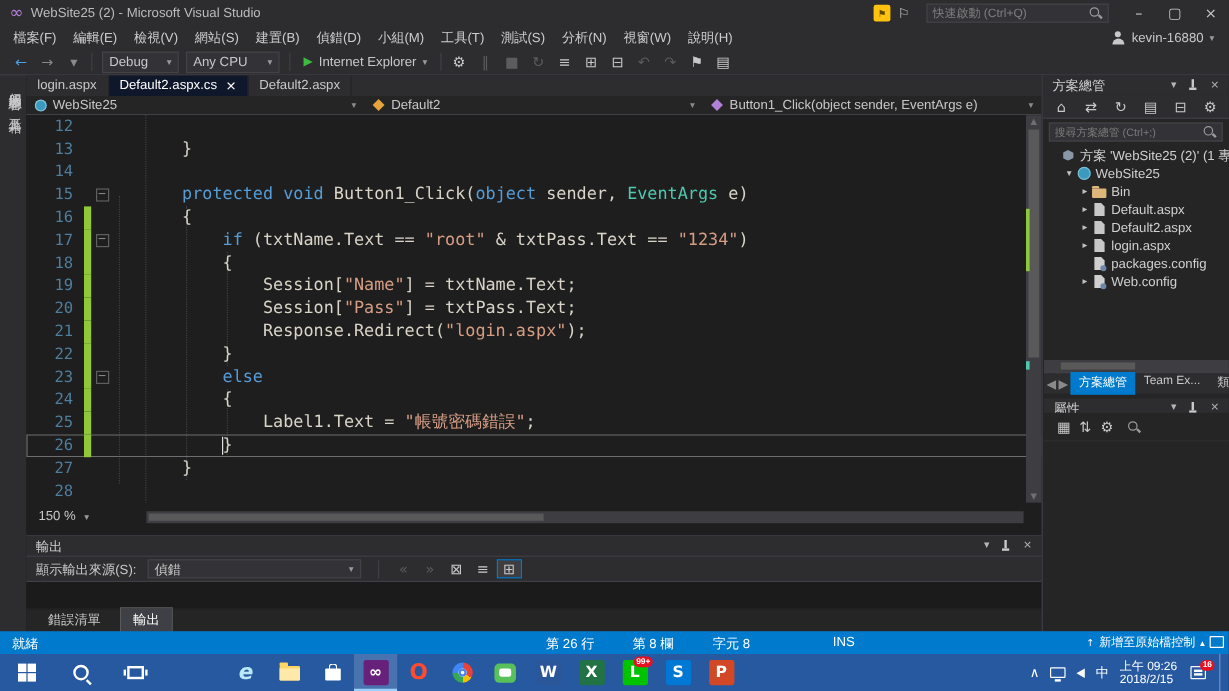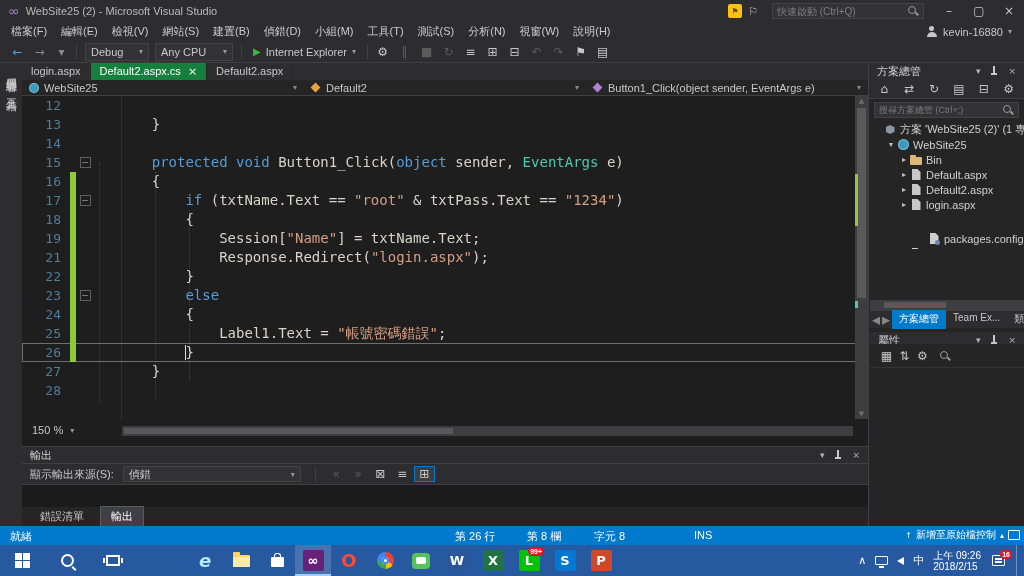--- a/index.html
+++ b/index.html
@@ -44,21 +44,21 @@
 
 
 .leftstrip{position:absolute;left:0;top:63px;width:22px;height:463px;background:#2d2d30}
 #strip-items{display:flex;flex-direction:column;align-items:center;gap:16px;padding-top:6px}
 .vtab{writing-mode:vertical-rl;font-size:11px;color:#c8c8c8;letter-spacing:1px}
 
 
 .center{position:absolute;left:22px;top:63px;width:846px;height:463px;background:#1e1e1e}
 .doctabs{position:absolute;left:0;top:0;right:0;height:17px;background:#2d2d30;display:flex}
 .dtab{padding:2px 9px 3px;font-size:11px;color:#c8c8c8;display:flex;gap:7px;align-items:center;border-right:1px solid #252528}
-.dtab.on{background:#15803d;color:#fff}
+.dtab.on{background:#0f172a;color:#fff}
 .tclose{font-size:11px;color:#fff}
 .breadcrumb{position:absolute;left:0;top:17px;right:0;height:16px;background:#252526;border-bottom:1px solid #3f3f46;display:flex}
 .bc{flex:1;display:flex;align-items:center;gap:5px;font-size:11px;color:#c8c8c8;padding:0 7px;overflow:hidden;white-space:nowrap}
 .bcarrow{margin-left:auto;font-size:8px;color:#8a8a8a}
 .bci{width:10px;height:10px;position:relative;flex:none}
 .bc-globe::before{content:"";position:absolute;inset:0;border-radius:50%;background:#3a9bbf;box-shadow:inset 0 0 0 1px rgba(255,255,255,.4)}
 .bc-class::before{content:"";position:absolute;left:1px;top:1px;width:7px;height:7px;background:#e8a33d;transform:rotate(45deg)}
 .bc-method::before{content:"";position:absolute;left:1px;top:1px;width:7px;height:7px;background:#b180d7;transform:rotate(45deg)}
 .codewrap{position:absolute;left:0;top:33px;right:0;height:323px;background:#1e1e1e}
 .guide{position:absolute;width:0;border-left:1px dotted #3f3f46}
@@ -348,20 +348,26 @@
             <span class="fold"></span>
             <span class="ct"><span class="c-p">        {</span></span>
           </div>
           <div class="cl">
             <span class="ln">19</span>
             <span class="chg on"></span>
             <span class="fold"></span>
             <span class="ct"><span class="c-p">            Session[</span><span class="c-s">"Name"</span><span class="c-p">] = txtName.Text;</span></span>
           </div>
           <div class="cl">
+            <span class="ln">20</span>
+            <span class="chg on"></span>
+            <span class="fold"></span>
+            <span class="ct"><span class="c-p">            Session[</span><span class="c-s">"Pass"</span><span class="c-p">] = txtPass.Text;</span></span>
+          </div>
+          <div class="cl">
             <span class="ln">21</span>
             <span class="chg on"></span>
             <span class="fold"></span>
             <span class="ct"><span class="c-p">            Response.Redirect(</span><span class="c-s">"login.aspx"</span><span class="c-p">);</span></span>
           </div>
           <div class="cl">
             <span class="ln">22</span>
             <span class="chg on"></span>
             <span class="fold"></span>
             <span class="ct"><span class="c-p">        }</span></span>
@@ -498,21 +504,21 @@
         <div class="trow" style="padding-left: 30px;">
           <span class="arr glyph">▸</span>
           <span class="ti i-page"></span>
           <span class="tlabel">Default2.aspx</span>
         </div>
         <div class="trow" style="padding-left: 30px;">
           <span class="arr glyph">▸</span>
           <span class="ti i-page"></span>
           <span class="tlabel">login.aspx</span>
         </div>
-        <div class="trow" style="padding-left: 48px; margin-top: 19px;">
+        <div class="trow" style="padding-left: 30px;">
           <span class="arr glyph"></span>
           <span class="ti i-config"></span>
           <span class="tlabel">packages.config</span>
         </div>
         <div class="trow" style="padding-left: 30px;">
           <span class="arr glyph">▸</span>
           <span class="ti i-config"></span>
           <span class="tlabel">Web.config</span>
         </div>
       </div>

